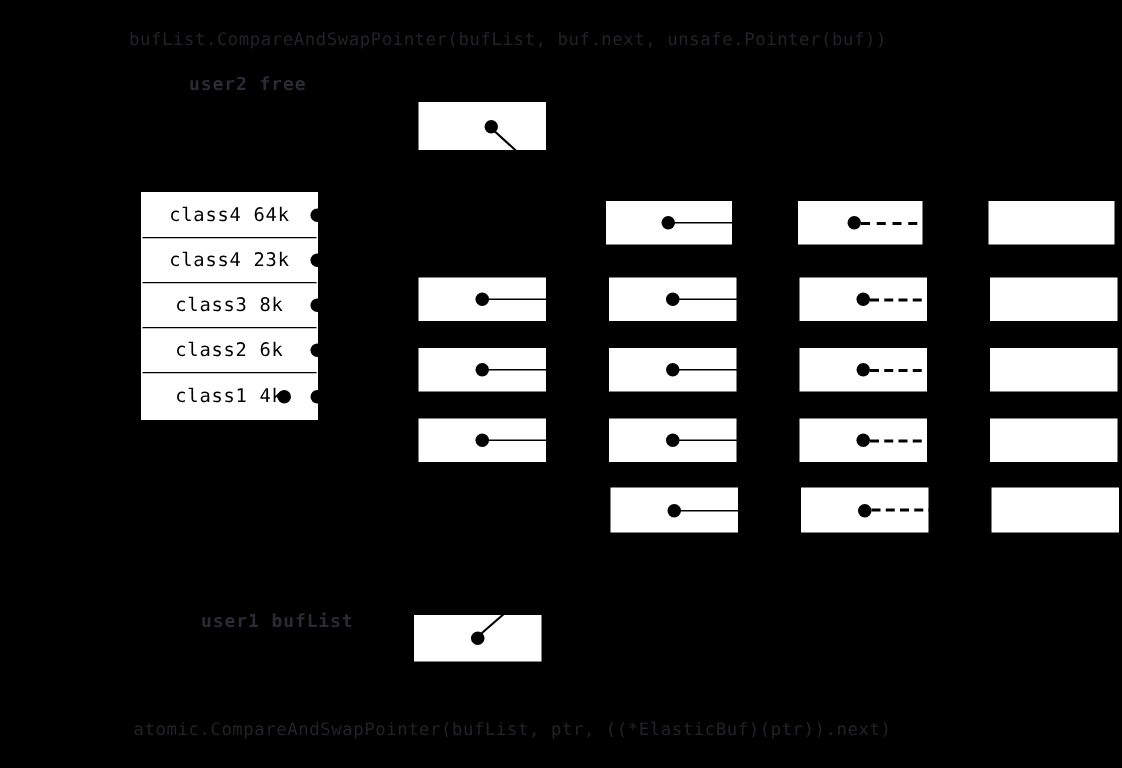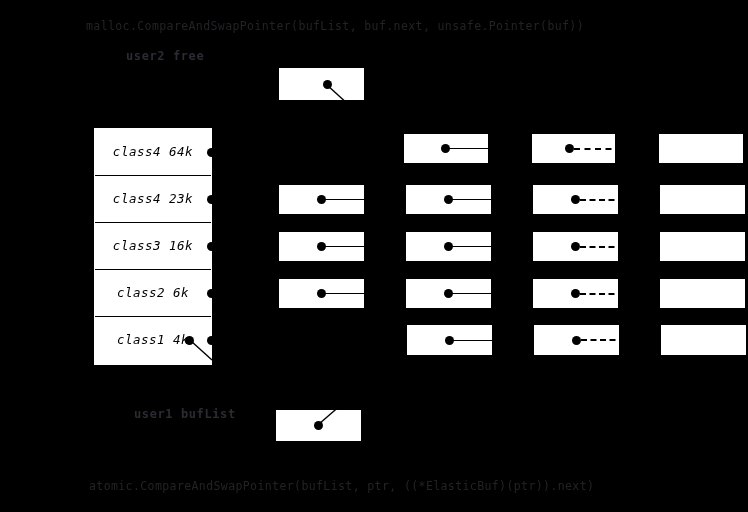--- a/index.html
+++ b/index.html
@@ -43,25 +43,25 @@
   .class-stack{
     position:absolute;
     left:94px;top:128px;
     width:118px;
     border:1px solid #ffffff;
     background:#ffffff;
     box-sizing:border-box;
   }
   .class-cell{
     position:relative;
-    height:47px;
+    height:30px;
     background:#ffffff;
     border-bottom:1px solid #000000;
     box-sizing:border-box;
-    display:flex;align-items:center;justify-content:center;font-style:italic;
+    display:flex;align-items:center;justify-content:center;
   }
   .class-cell:last-child{border-bottom:none;}
   .class-cell .ctext{
     color:#000000;
     font-family:"DejaVu Sans Mono","Liberation Mono",monospace;
     font-size:12.5px;
     letter-spacing:0.5px;
     white-space:pre;
     line-height:1;
   }
@@ -108,39 +108,39 @@
   }
 
   
   .overlay{position:absolute;left:0;top:0;width:748px;height:512px;pointer-events:none;}
 </style>
 </head>
 <body>
 
 <div class="stage">
 
-  <div class="code-note" id="cas-top">malloc.CompareAndSwapPointer(bufList, buf.next, unsafe.Pointer(buf))</div>
+  <div class="code-note" id="cas-top">bufList.CompareAndSwapPointer(bufList, buf.next, unsafe.Pointer(buf))</div>
 
   <div class="user-label" id="label-user2">user2 free</div>
 
   <div class="node" id="free-node" style="left:279px;top:68px;width:85px;height:32px;">
     <span class="dot" style="left:44px;"></span>
   </div>
 
   <div class="class-stack">
     <div class="class-cell">
       <span class="ctext">class4 64k</span>
       <span class="anchor-dot"></span>
     </div>
     <div class="class-cell">
       <span class="ctext">class4 23k</span>
       <span class="anchor-dot"></span>
     </div>
     <div class="class-cell">
-      <span class="ctext">class3 16k</span>
+      <span class="ctext">class3 8k</span>
       <span class="anchor-dot"></span>
     </div>
     <div class="class-cell">
       <span class="ctext">class2 6k</span>
       <span class="anchor-dot"></span>
     </div>
     <div class="class-cell">
       <span class="ctext">class1 4k</span>
       <span class="inner-dot"></span>
       <span class="anchor-dot"></span>

